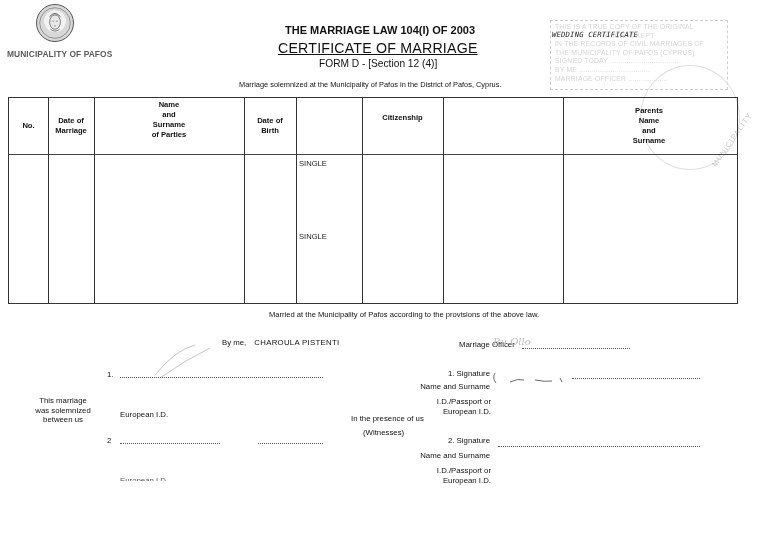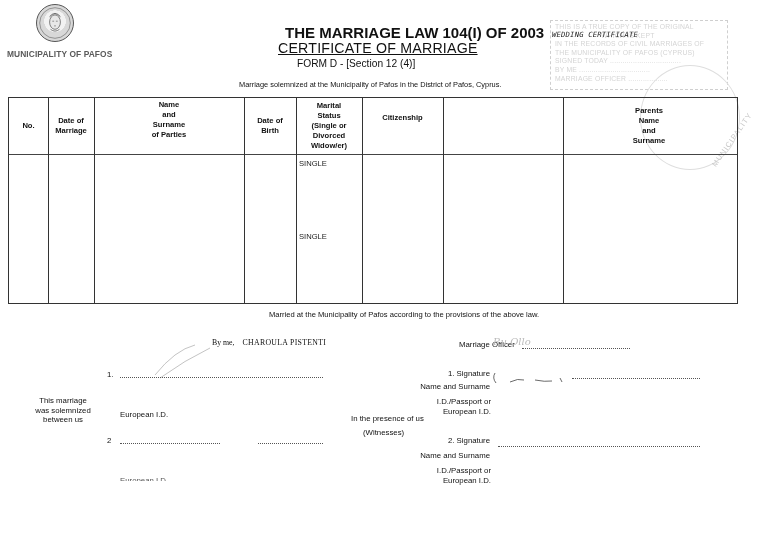--- a/index.html
+++ b/index.html
@@ -6,23 +6,23 @@
     html, body { width: 768px; height: 539px; background: #ffffff; overflow: hidden; }
     body { position: relative; font-family: "Liberation Sans", sans-serif; color: #1a1a1a; }
     .abs { position: absolute; }
 
     
     .logo { left: 36px; top: 4px; width: 38px; height: 38px; border-radius: 50%; border: 1.5px solid #555; background: radial-gradient(circle at 50% 45%, #f2f2f2 0 40%, #d8d8d8 41% 100%); }
     .logo svg { width: 100%; height: 100%; }
     .muni { left: 7px; top: 49px; font-size: 8.4px; font-weight: bold; color: #5a5a5a; letter-spacing: 0.1px; }
 
     
-    .law-title { left: 285px; top: 24px; font-size: 15px; font-weight: bold; color: #111; }
+    .law-title { left: 285px; top: 24px; font-size: 11px; font-weight: bold; color: #111; }
     .cert-title { left: 278px; top: 40px; font-size: 14.2px; text-decoration: underline; color: #111; letter-spacing: 0.2px; }
-    .form-title { left: 297px; top: 58px; font-size: 10.2px; color: #111; }
+    .form-title { left: 319px; top: 58px; font-size: 10.2px; color: #111; }
     .solemn { left: 223px; top: 80px; font-size: 7.4px; color: #111; margin-left: 16px; }
 
     
     .stamp { left: 550px; top: 20px; width: 178px; height: 70px; border: 1px dashed #cfcfcf; color: #d4d4d4; font-size: 6.8px; line-height: 8.6px; padding: 2px 4px; letter-spacing: 0.2px; }
     .stamp .line { white-space: nowrap; overflow: hidden; }
     .stamp-hand { left: 552px; top: 30px; font-family: "DejaVu Sans Mono", monospace; font-size: 7.2px; color: #222; font-style: italic; letter-spacing: 0.2px; }
 
     
     .seal { left: 640px; top: 65px; width: 100px; height: 105px; border-radius: 50%; border: 1px solid #dedede; }
     .seal-text { left: 700px; top: 135px; font-size: 7.5px; color: #c8c8c8; transform: rotate(-55deg); letter-spacing: 1px; }
@@ -30,21 +30,21 @@
     
     .tbl { left: 8px; top: 97px; width: 730px; height: 207px; border: 1px solid #333; }
     .hline { position: absolute; left: 0; right: 0; top: 56px; height: 0; border-top: 1px solid #444; }
     .vline { position: absolute; top: 0; bottom: 0; width: 0; border-left: 1px solid #333; }
     .th { position: absolute; top: 0; height: 56px; display: flex; align-items: center; justify-content: center; text-align: center; font-size: 7.6px; font-weight: bold; line-height: 10px; color: #111; }
     .th.topalign { align-items: flex-start; padding-top: 10px; }
     .cell-text { position: absolute; font-size: 7.6px; color: #222; }
 
     
     .married-at { left: 221px; top: 310px; font-size: 7.6px; color: #111; padding-left: 48px; }
-    .byme { left: 212px; top: 338px; font-size: 7.8px; color: #111; font-family: Liberation Serif, serif; }
+    .byme { left: 222px; top: 338px; font-size: 7.8px; color: #111; }
     .byme .name { margin-left: 8px; letter-spacing: 0.3px; }
     .officer { left: 459px; top: 340px; font-size: 7.8px; color: #111; }
     .dotted { height: 0; border-top: 1px dotted #555; }
     .sig-scribble { color: #bbb; font-family: "DejaVu Serif", serif; font-style: italic; }
 
     .lbl { font-size: 7.8px; color: #111; line-height: 9.6px; }
     .center { text-align: center; }
     .right { text-align: right; }
   </style>
 </head>
@@ -92,25 +92,20 @@
 
   <div class="th" style="left:0;width:39px;white-space:pre-line">No.</div>
   <div class="th" style="left:39px;width:46px;white-space:pre-line">Date of
 Marriage</div>
   <div class="th" style="left:85px;width:150px;white-space:pre-line;margin-top:-6px">Name
 and
 Surname
 of Parties</div>
   <div class="th" style="left:235px;width:52px;white-space:pre-line">Date of
 Birth</div>
-  <div class="th" style="left:287px;width:66px;white-space:pre-line">Marital
-Status
-(Single or
-Divorced
-Widow/er)</div>
   <div class="th topalign" style="left:353px;width:81px;white-space:pre-line;padding-top:15px">Citizenship</div>
   <div class="th" style="left:554px;width:176px;white-space:pre-line;margin-left:-2px">Parents
 Name
 and
 Surname</div>
 
   <div class="cell-text" style="left:290px;top:61px">SINGLE</div>
   <div class="cell-text" style="left:290px;top:134px">SINGLE</div>
 </div>
 

